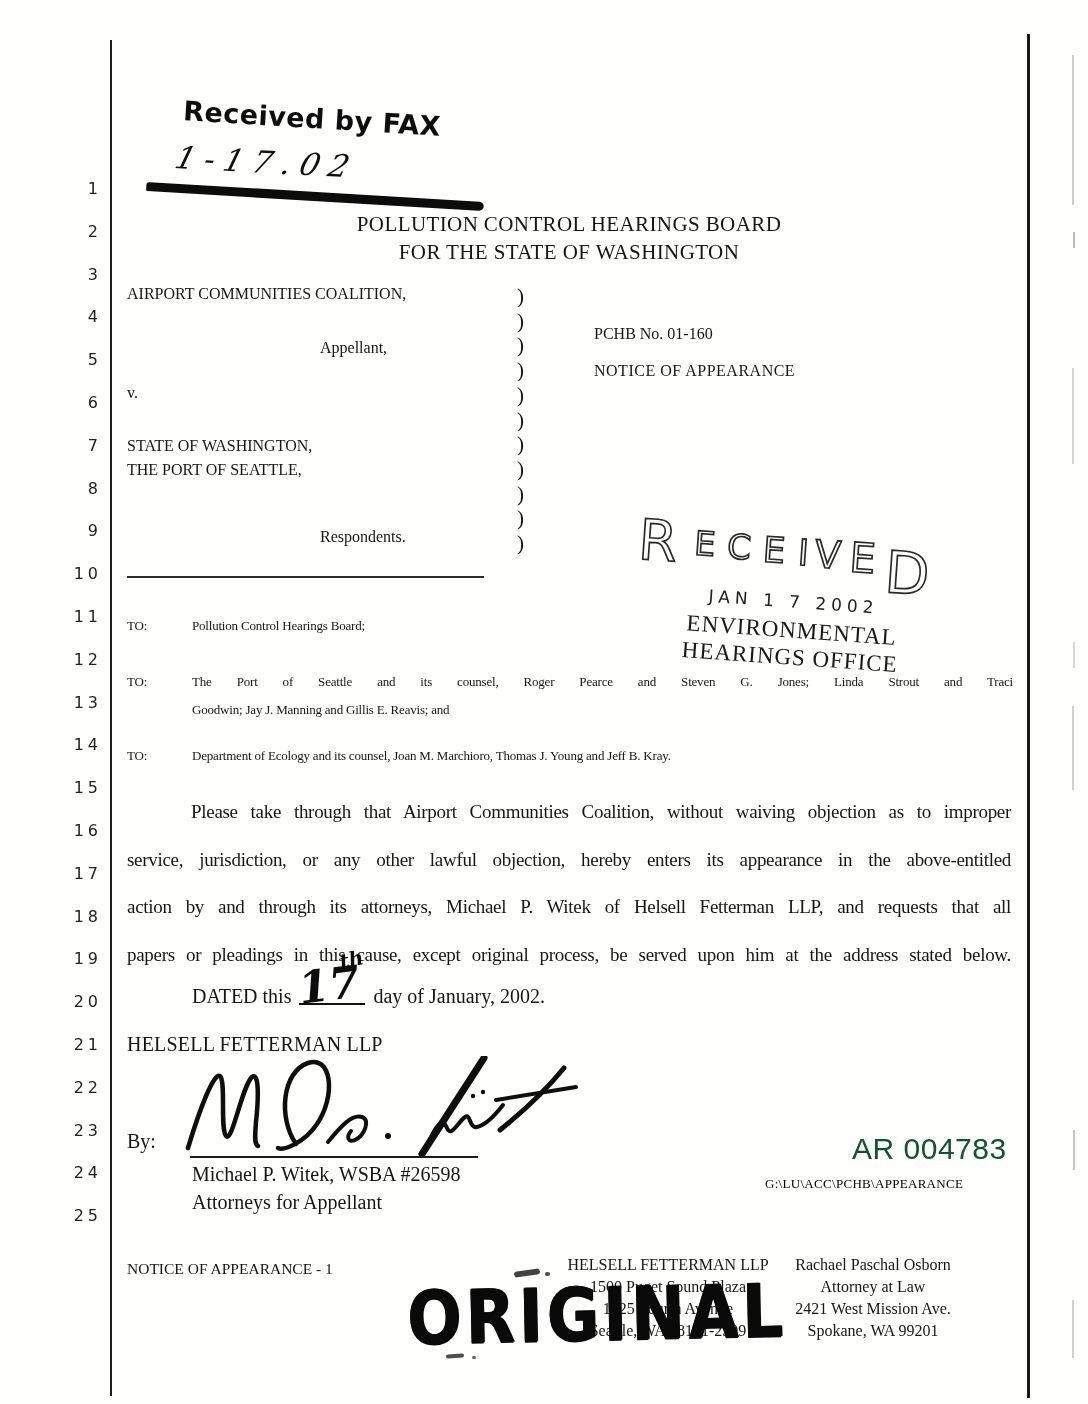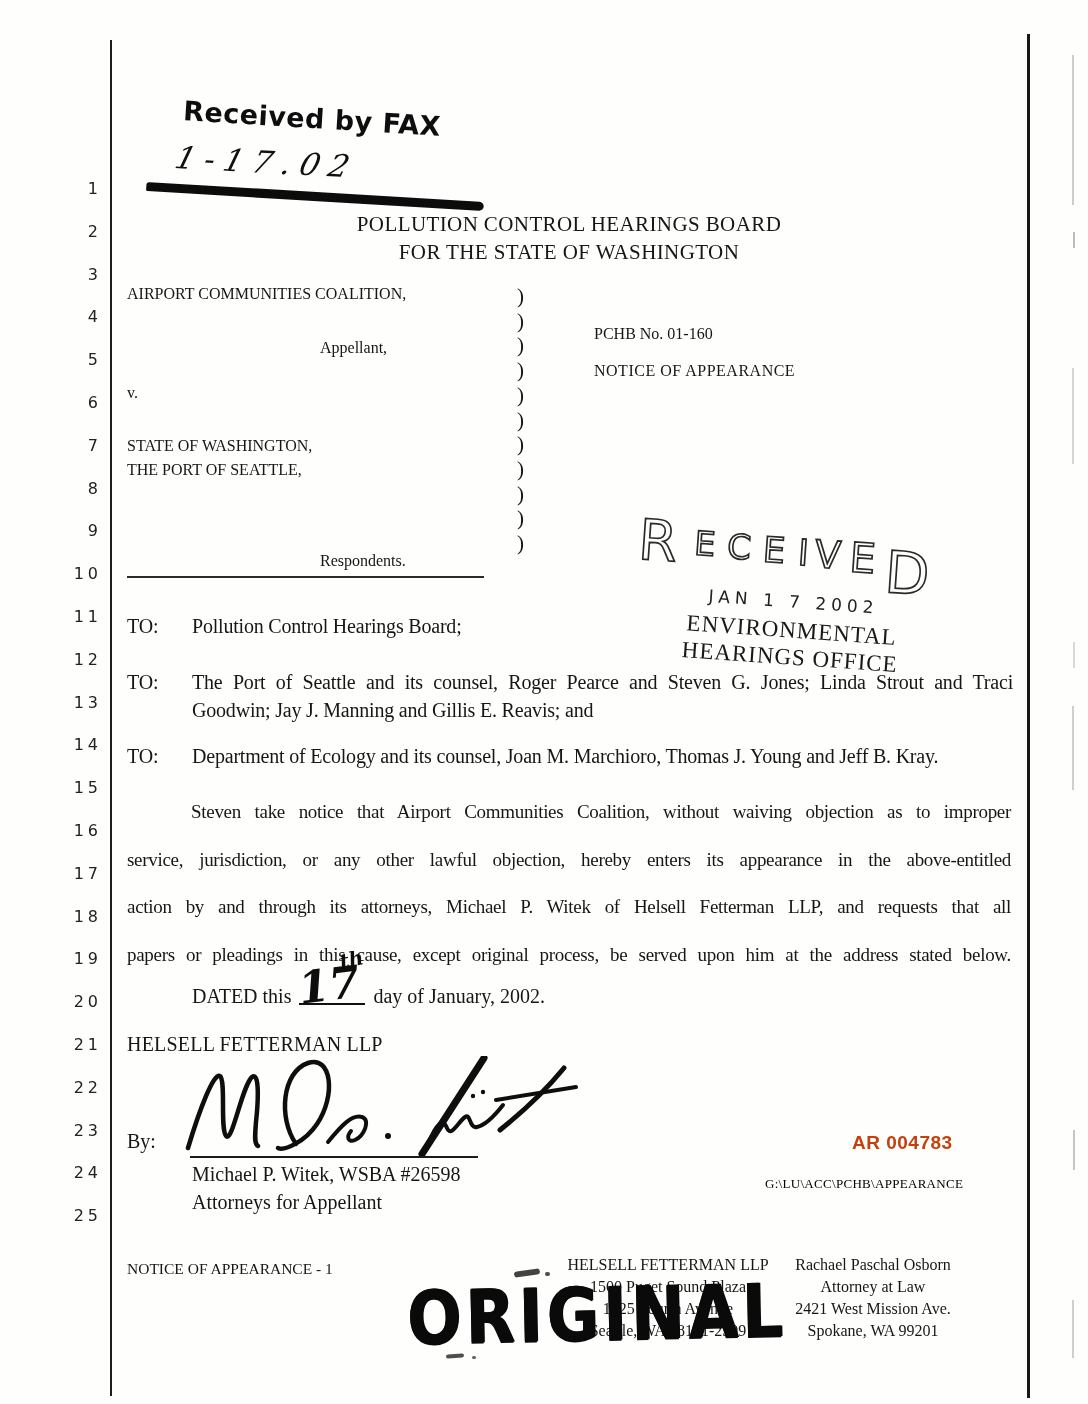--- a/index.html
+++ b/index.html
@@ -54,21 +54,21 @@
   .recv { left:630px; top:490px; width:342px; transform:rotate(4deg);
     transform-origin:left top; text-align:center; }
   .recv svg text { font-family:"DejaVu Sans", sans-serif; }
   .recv-date { font-family:"DejaVu Sans", sans-serif; font-size:17px;
     letter-spacing:5px; color:#202020; margin-top:-4px; }
   .recv-office { font-size:23px; line-height:27px; letter-spacing:1px;
     color:#191919; margin-top:5px; }
   .recv-office2 { font-size:23px; line-height:27px; letter-spacing:1px; color:#191919; }
 
   
-  .to-block { left:127px; width:886px; font-size:20px; letter-spacing:-0.2px; }
+  .to-block { left:127px; width:886px; font-size:13px; letter-spacing:-0.2px; }
   .to-label { position:absolute; left:0; top:0; line-height:28px; }
   .to-text  { margin-left:65px; line-height:28px; }
   .just { text-align:justify; text-align-last:justify; }
 
   
   .body-para { left:127px; top:788px; width:884px; font-size:19px; letter-spacing:-0.3px; }
   .body-line { height:47.5px; line-height:47.5px; text-align:justify; text-align-last:justify; }
   .indent { padding-left:64px; }
 
   .dated { left:192px; top:983px; font-size:20px; }
@@ -78,21 +78,21 @@
   .hand-day text { font-family:"DejaVu Serif", serif; font-style:italic; font-weight:bold; fill:#0d0d0d; }
 
   .sig-firm { left:127px; top:1033px; font-size:20px; letter-spacing:0.2px; }
   .sig-svg { left:178px; top:1056px; }
   .sig-svg path { stroke:#0e0e0e; fill:none; stroke-linecap:round; }
   .by-label { left:127px; top:1130px; font-size:20px; }
   .sig-line { left:190px; top:1156px; width:288px; height:2px; background:#1c1c1c; }
   .sig-name { left:192px; top:1160px; font-size:20px; line-height:28px; }
 
   .bates { left:852px; top:1132px; font-family:"Liberation Sans", sans-serif;
-    font-weight:bold; font-size:19px; letter-spacing:0.5px; color:#c2410c; }
+    font-weight:normal; font-size:30px; letter-spacing:0.5px; color:#14532d; }
   .gpath { left:765px; top:1176px; font-size:13px; letter-spacing:0.3px; color:#000000; }
 
   
   .foot-label { left:127px; top:1260px; font-size:15.5px;text-align:center; }
   .foot-firm { left:558px; top:1254px; width:220px; text-align:center;
     font-size:16px; line-height:22px; }
   .foot-co { left:768px; top:1254px; width:210px; text-align:center;
     font-size:16px; line-height:22px; }
   .orig-stamp { left:406px; top:1276px; font-family:"DejaVu Sans", sans-serif;
     font-weight:bold; font-size:64px; letter-spacing:4px; color:#0a0a0a;
@@ -152,21 +152,21 @@
     <div>FOR THE STATE OF WASHINGTON</div>
   </div>
 
   <div class="abs cap" style="left:127px; top:285px;">AIRPORT COMMUNITIES COALITION,</div>
   <div class="abs cap" style="left:320px; top:339px;">Appellant,</div>
   <div class="abs cap" style="left:127px; top:384px;">v.</div>
   <div class="abs cap cap-resp-lines" style="left:127px; top:434px;">
     <div>STATE OF WASHINGTON,</div>
     <div>THE PORT OF SEATTLE,</div>
   </div>
-  <div class="abs cap" style="left:320px; top:528px;margin-top:24px;">Respondents.</div>
+  <div class="abs cap" style="left:320px; top:528px;">Respondents.</div>
   <div class="abs cap-parens">
     <div>)</div>
     <div>)</div>
     <div>)</div>
     <div>)</div>
     <div>)</div>
     <div>)</div>
     <div>)</div>
     <div>)</div>
     <div>)</div>
@@ -209,21 +209,21 @@
     </div>
   </div>
   <div class="abs to-block" style="top:742px;">
     <span class="to-label">TO:</span>
     <div class="to-text">
       <div>Department of Ecology and its counsel, Joan M. Marchioro, Thomas J. Young and Jeff B. Kray.</div>
     </div>
   </div>
 
   <div class="abs body-para">
-    <div class="body-line indent">Steven take notice that Airport Communities Coalition, without waiving objection as to improper</div>
+    <div class="body-line indent">Please take through that Airport Communities Coalition, without waiving objection as to improper</div>
     <div class="body-line">service, jurisdiction, or any other lawful objection, hereby enters its appearance in the above-entitled</div>
     <div class="body-line">action by and through its attorneys, Michael P. Witek of Helsell Fetterman LLP, and requests that all</div>
     <div class="body-line">papers or pleadings in this cause, except original process, be served upon him at the address stated below.</div>
   </div>
 
   <div class="abs dated">
     <span>DATED this</span><span class="dated-blank"></span><span>day of January, 2002.</span>
     <svg class="hand-day" width="84" height="60" viewBox="0 0 84 60">
       <text x="6" y="50" font-size="44" transform="rotate(-7 30 30)">17</text>
       <text x="48" y="17" font-size="20" transform="rotate(-12 52 12)">th</text>

